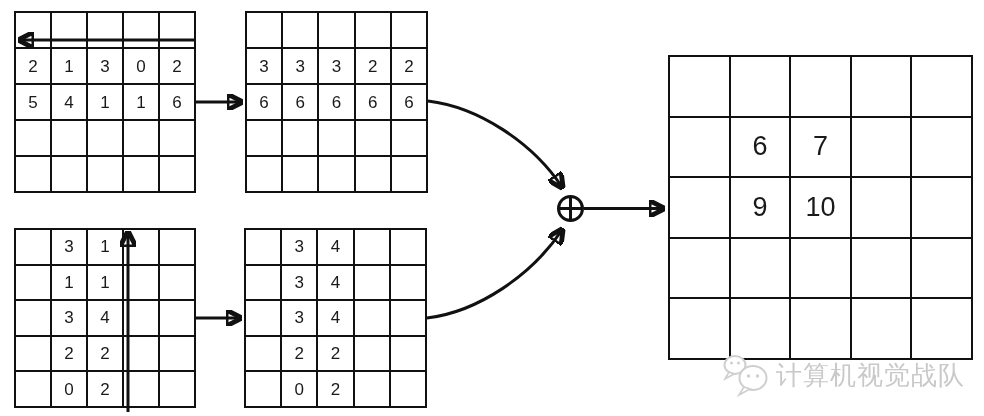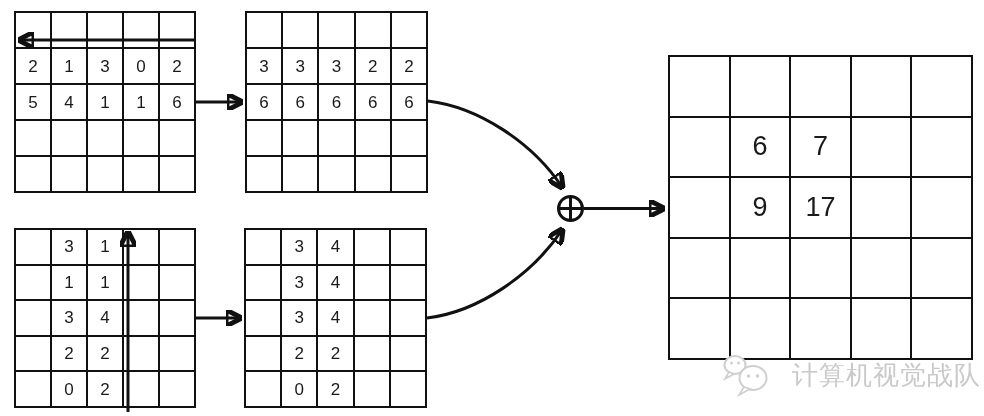--- a/index.html
+++ b/index.html
@@ -23,21 +23,21 @@
     border:1.5px solid var(--line);
     display:flex;align-items:center;justify-content:center;
     color:var(--digit);line-height:1;
   }
   .grid.small .cell{font-size:17px;}
   .grid.big .cell{font-size:27px;}
   .overlay{position:absolute;left:0;top:0;z-index:3;pointer-events:none;}
   .overlay line,.overlay path{stroke:var(--line);stroke-width:3;fill:none;}
   .watermark{
     position:absolute;left:720px;top:351px;height:48px;
-    display:flex;align-items:center;gap:16px;z-index:4;
+    display:flex;align-items:center;gap:0;z-index:4;
   }
   .wm-text{
     font-size:26px;color:var(--wm);letter-spacing:1px;white-space:nowrap;
     text-shadow:1px 1px 0 rgba(255,255,255,.95);
   }
 </style>
 </head>
 <body>
 
 <div class="stage">
@@ -160,21 +160,21 @@
       <div class="cell"></div>
       <div class="cell"></div>
       <div class="cell"></div>
       <div class="cell"></div>
       <div class="cell">6</div>
       <div class="cell">7</div>
       <div class="cell"></div>
       <div class="cell"></div>
       <div class="cell"></div>
       <div class="cell">9</div>
-      <div class="cell">17</div>
+      <div class="cell">10</div>
       <div class="cell"></div>
       <div class="cell"></div>
       <div class="cell"></div>
       <div class="cell"></div>
       <div class="cell"></div>
       <div class="cell"></div>
       <div class="cell"></div>
       <div class="cell"></div>
       <div class="cell"></div>
       <div class="cell"></div>

